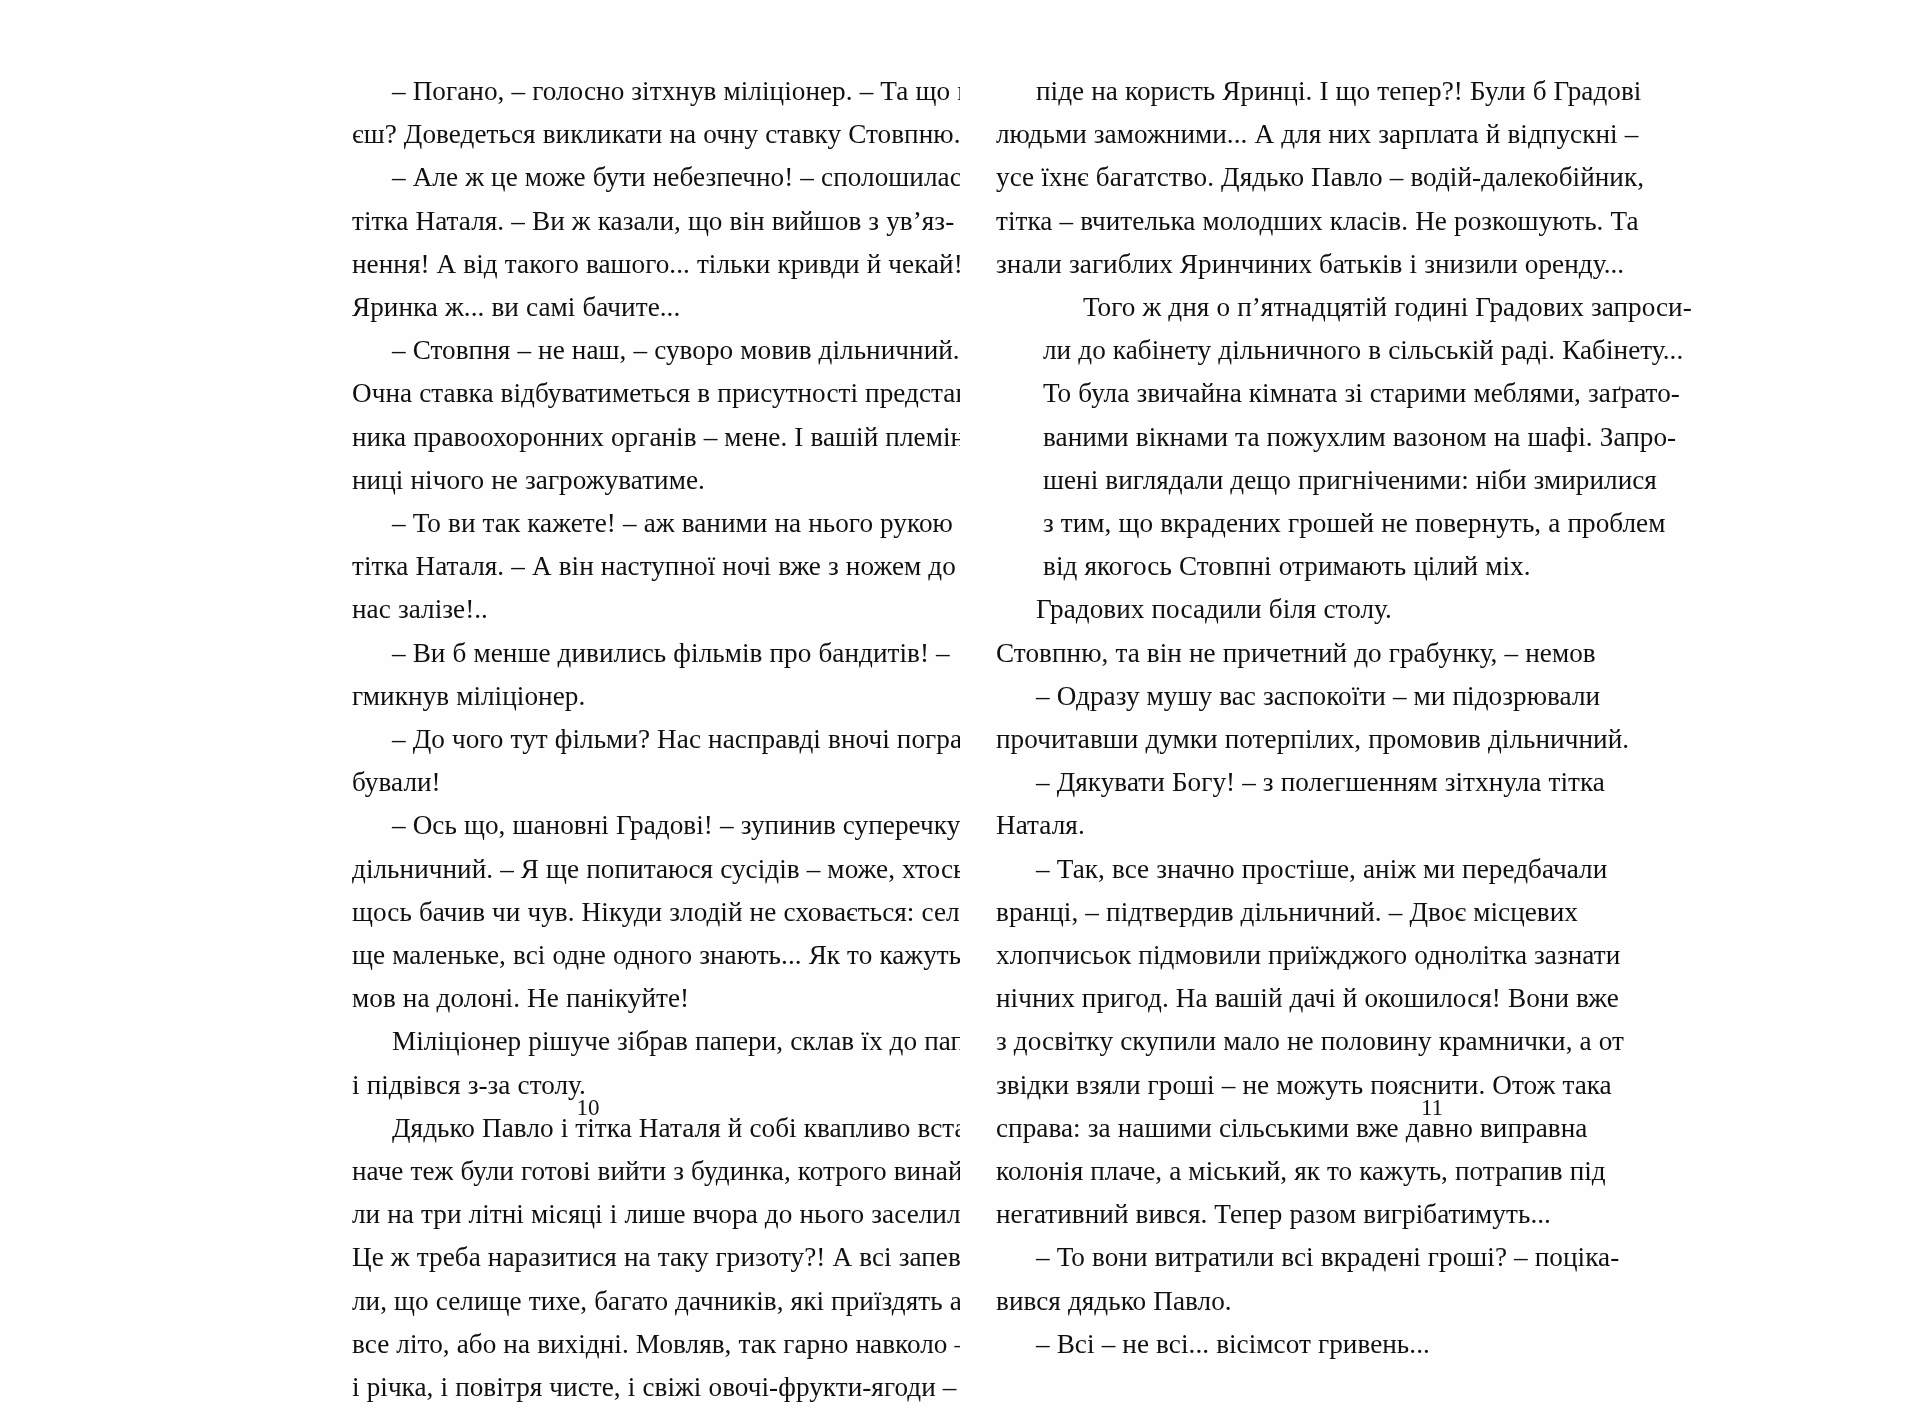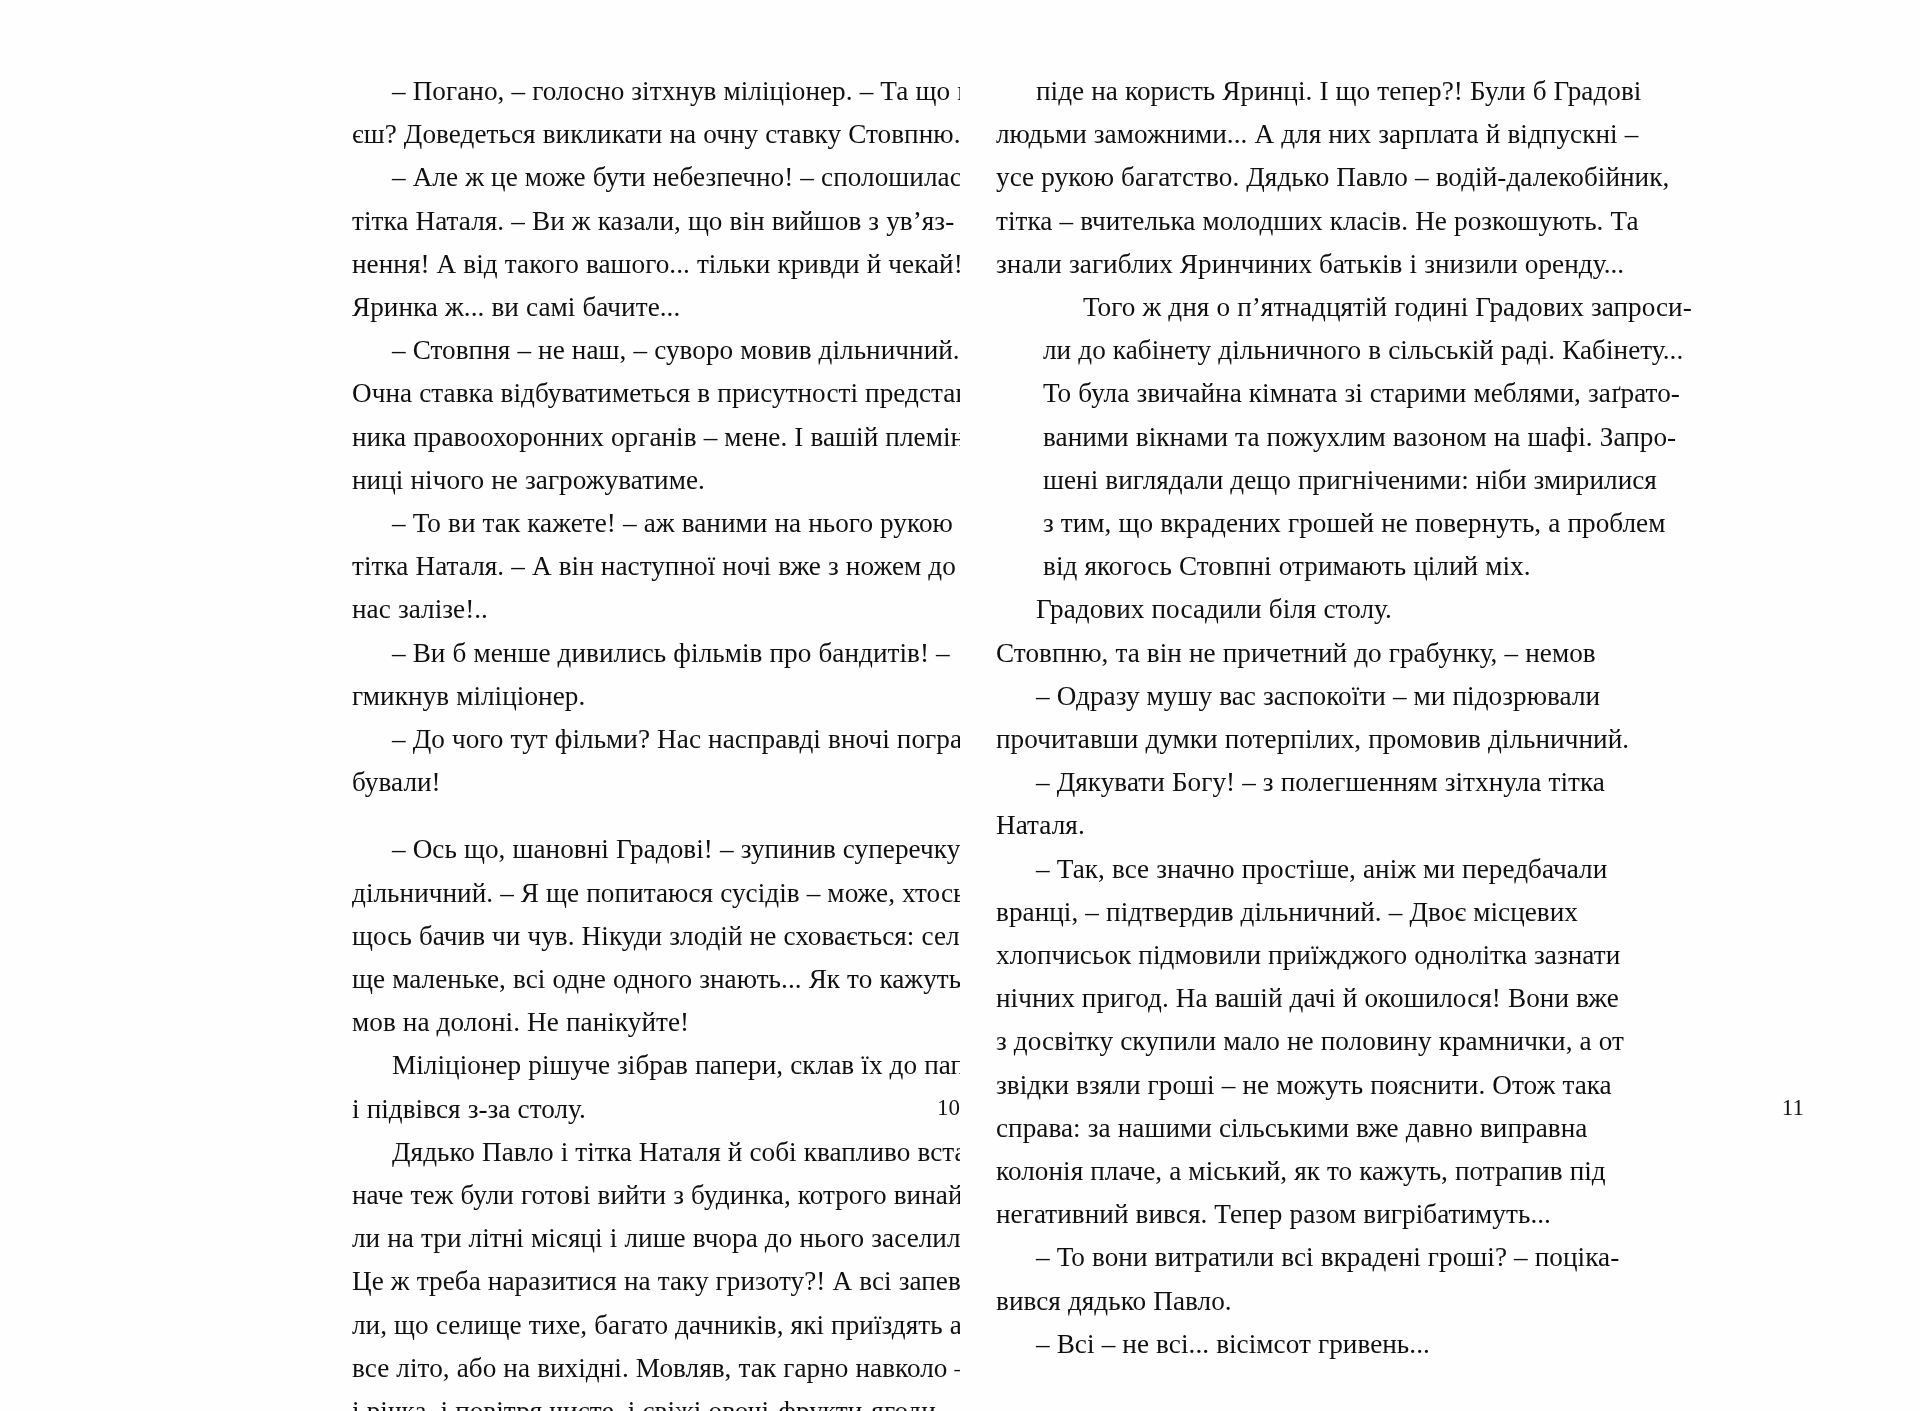--- a/index.html
+++ b/index.html
@@ -56,21 +56,21 @@
   .page-body p {
     margin: 0;
     text-indent: 40px;
   }
 
   .page-number {
     position: absolute;
     bottom: 292px;
     width: 100%;
     left: 0;
-    text-align: right;
+    text-align: center;
     font-size: 23px;
     line-height: 23px;
     color: #141414;
   }
 
   .page-left .page-number { padding-right: 112px; }
   .page-right .page-number { padding-left: 100px; }
 
   
   .jline {
@@ -115,21 +115,21 @@
           <span class="jline last">нас залізе!..</span>
         </p>
         <p style="text-indent: 0px;">
           <span class="jline indent">– Ви б менше дивились фільмів про бандитів! –</span>
           <span class="jline last">гмикнув міліціонер.</span>
         </p>
         <p style="text-indent: 0px;">
           <span class="jline indent">– До чого тут фільми? Нас насправді вночі погра-</span>
           <span class="jline last">бували!</span>
         </p>
-        <p style="text-indent: 0px; margin-top: 24px;">
+        <p style="text-indent: 0px;">
           <span class="jline indent">– Ось що, шановні Градові! – зупинив суперечку</span>
           <span class="jline">дільничний. – Я ще попитаюся сусідів – може, хтось</span>
           <span class="jline">щось бачив чи чув. Нікуди злодій не сховається: сели-</span>
           <span class="jline">ще маленьке, всі одне одного знають... Як то кажуть –</span>
           <span class="jline last">мов на долоні. Не панікуйте!</span>
         </p>
         <p style="text-indent: 0px;">
           <span class="jline indent">Міліціонер рішуче зібрав папери, склав їх до папки</span>
           <span class="jline last">і підвівся з-за столу.</span>
         </p>
@@ -144,21 +144,21 @@
         </p>
       </div>
     <div class="page-number">10</div>
   </div>
 
   <div class="page page-right">
     <div class="page-body" id="right-body">
         <p style="text-indent: 0px;">
           <span class="jline indent">піде на користь Яринці. І що тепер?! Були б Градові</span>
           <span class="jline">людьми заможними... А для них зарплата й відпускні –</span>
-          <span class="jline">усе рукою багатство. Дядько Павло – водій-далекобійник,</span>
+          <span class="jline">усе їхнє багатство. Дядько Павло – водій-далекобійник,</span>
           <span class="jline">тітка – вчителька молодших класів. Не розкошують. Та</span>
           <span class="jline last">знали загиблих Яринчиних батьків і знизили оренду...</span>
         </p>
         <p style="text-indent: 0px; margin-left: 47px;">
           <span class="jline indent">Того ж дня о п’ятнадцятій годині Градових запроси-</span>
           <span class="jline">ли до кабінету дільничного в сільській раді. Кабінету...</span>
           <span class="jline">То була звичайна кімната зі старими меблями, заґрато-</span>
           <span class="jline">ваними вікнами та пожухлим вазоном на шафі. Запро-</span>
           <span class="jline">шені виглядали дещо пригніченими: ніби змирилися</span>
           <span class="jline">з тим, що вкрадених грошей не повернуть, а проблем</span>

